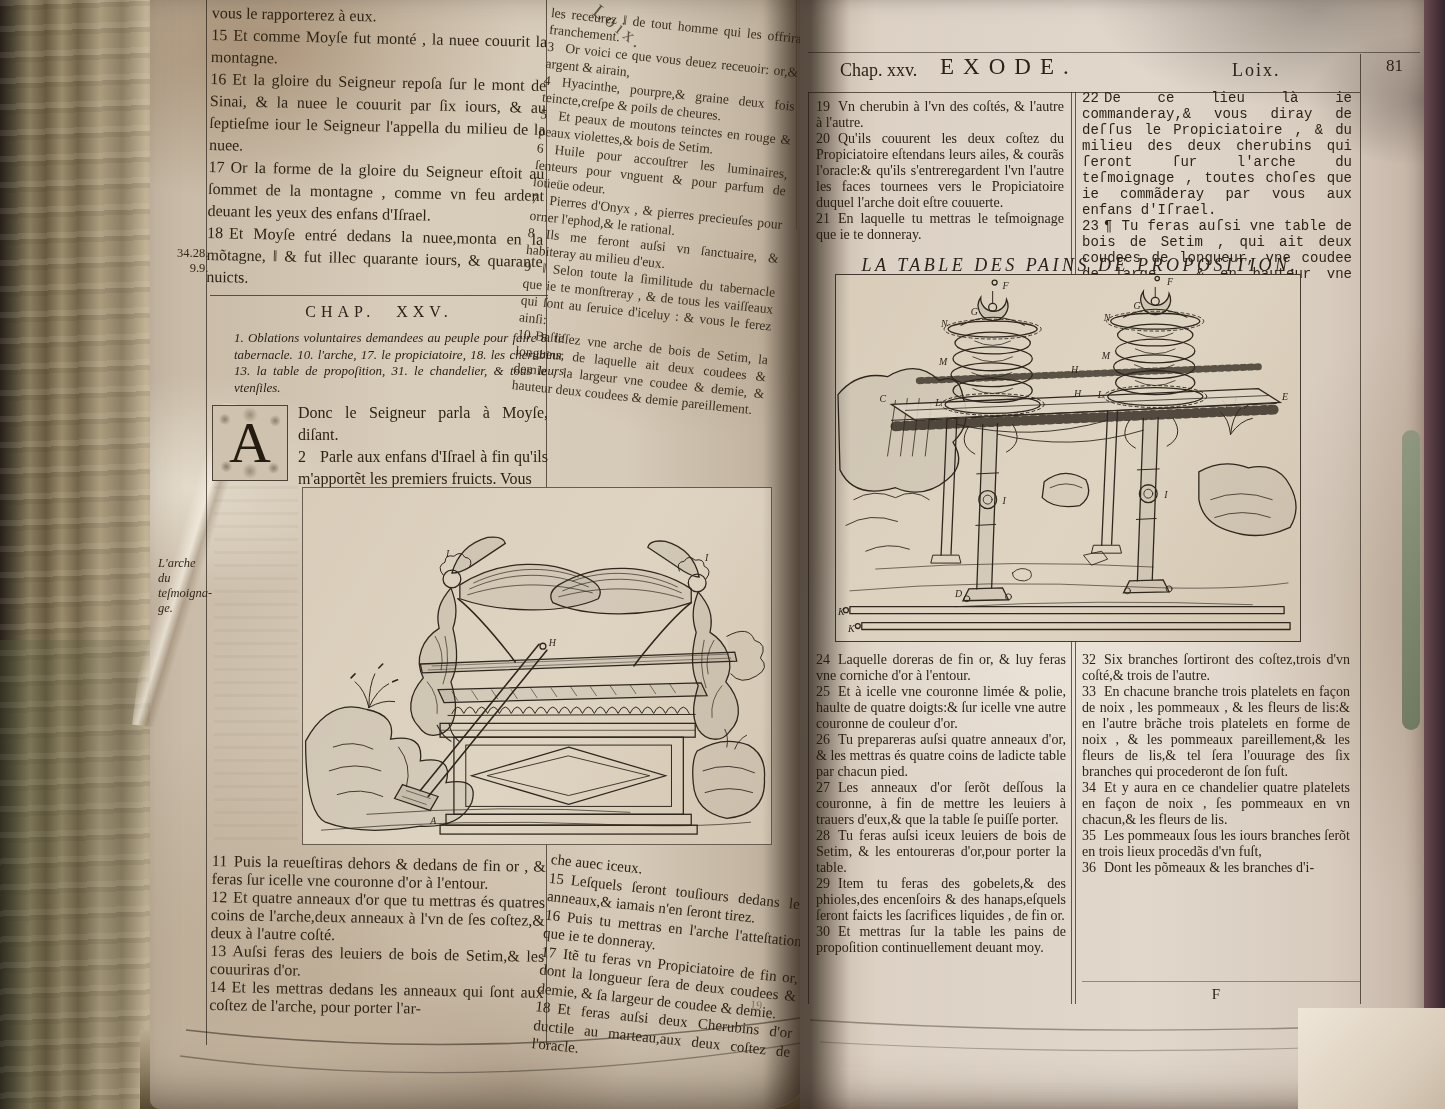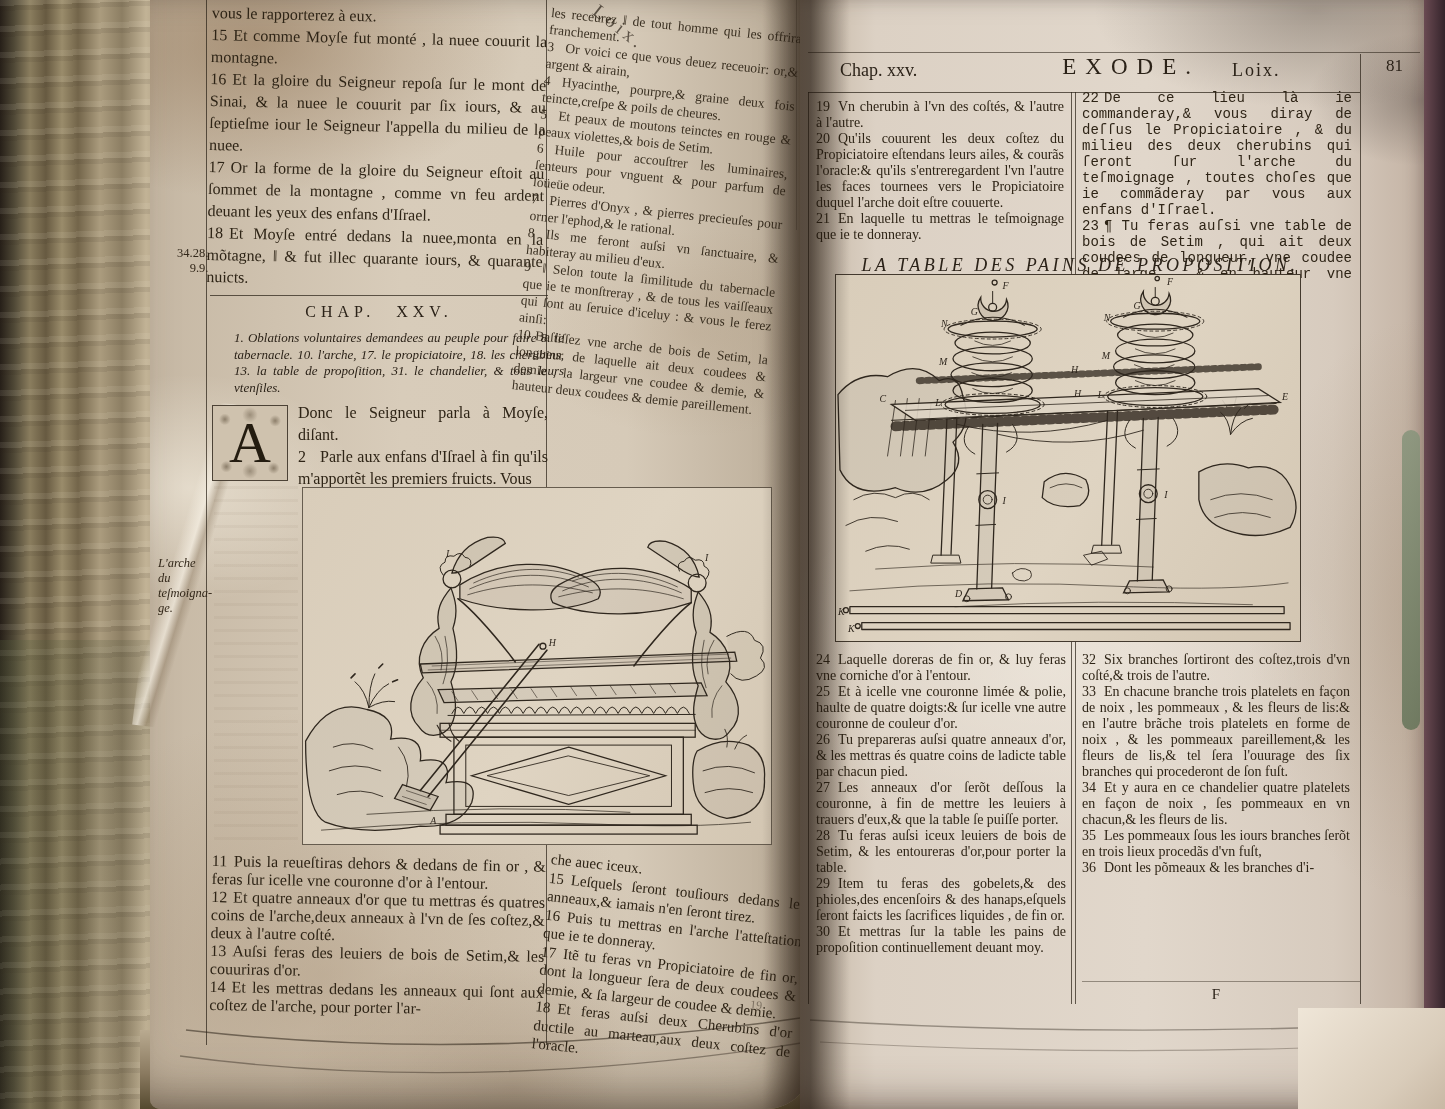--- a/index.html
+++ b/index.html
@@ -72,21 +72,21 @@
       radial-gradient(9px 9px at 84% 20%,rgba(60,45,25,.45),transparent 65%),
       radial-gradient(9px 9px at 18% 82%,rgba(60,45,25,.45),transparent 65%),
       radial-gradient(9px 9px at 82% 84%,rgba(60,45,25,.45),transparent 65%),
       radial-gradient(12px 12px at 50% 12%,rgba(60,45,25,.35),transparent 65%),
       radial-gradient(12px 12px at 50% 88%,rgba(60,45,25,.35),transparent 65%),#cfc2ae;}
   .faint-mark{position:absolute;left:600px;top:998px;font-size:12px;opacity:.45;transform:rotate(6deg);}
 
   
   .rp-header span{position:absolute;}
   .rp-chap{left:40px;top:60px;font-size:18px;}
-  .rp-book{left:140px;top:54px;width:260px;text-align:right;font-size:23px;letter-spacing:9px;}
+  .rp-book{left:140px;top:54px;width:260px;text-align:left;font-size:23px;letter-spacing:9px;}
   .rp-sect{left:432px;top:60px;font-size:18px;letter-spacing:2px;}
   .rp-page{left:586px;top:56px;font-size:17px;}
   .fig-caption{position:absolute;left:30px;top:255px;width:500px;text-align:center;
     font-style:italic;font-size:18px;letter-spacing:3.5px;}
   .signature{position:absolute;left:282px;top:986px;width:268px;text-align:center;font-size:15px;}
 
   
   .figure-frame{position:absolute;border:1.6px solid rgba(40,30,20,.85);
     background:linear-gradient(120deg,#d9cdba,#dfd4c2 55%,#d3c6b2);}
   .ark-frame{left:152px;top:487px;width:470px;height:358px;border-color:rgba(40,30,20,.65);}

